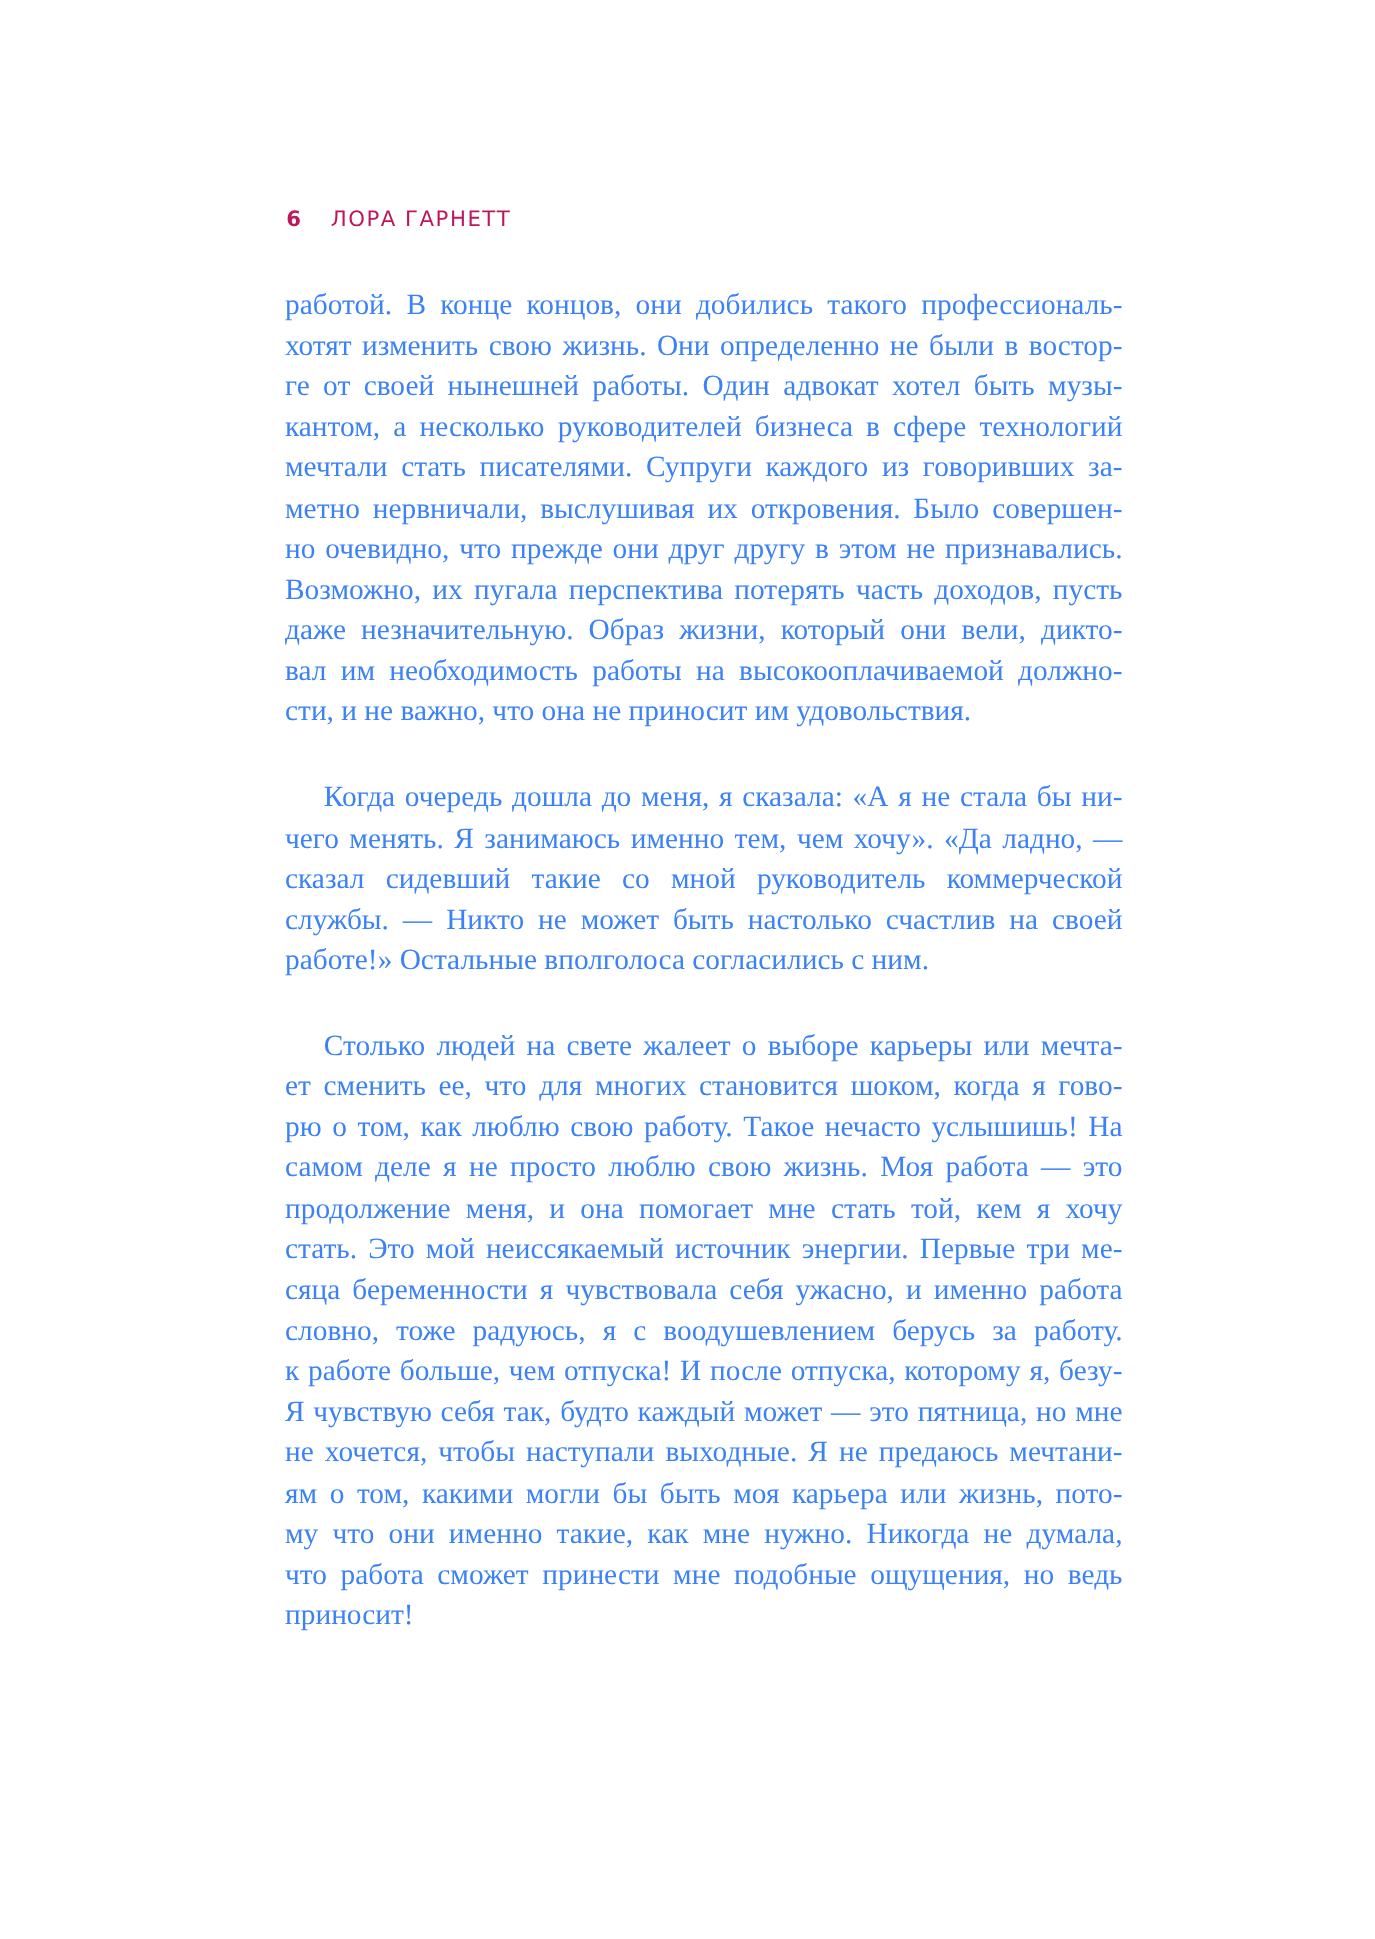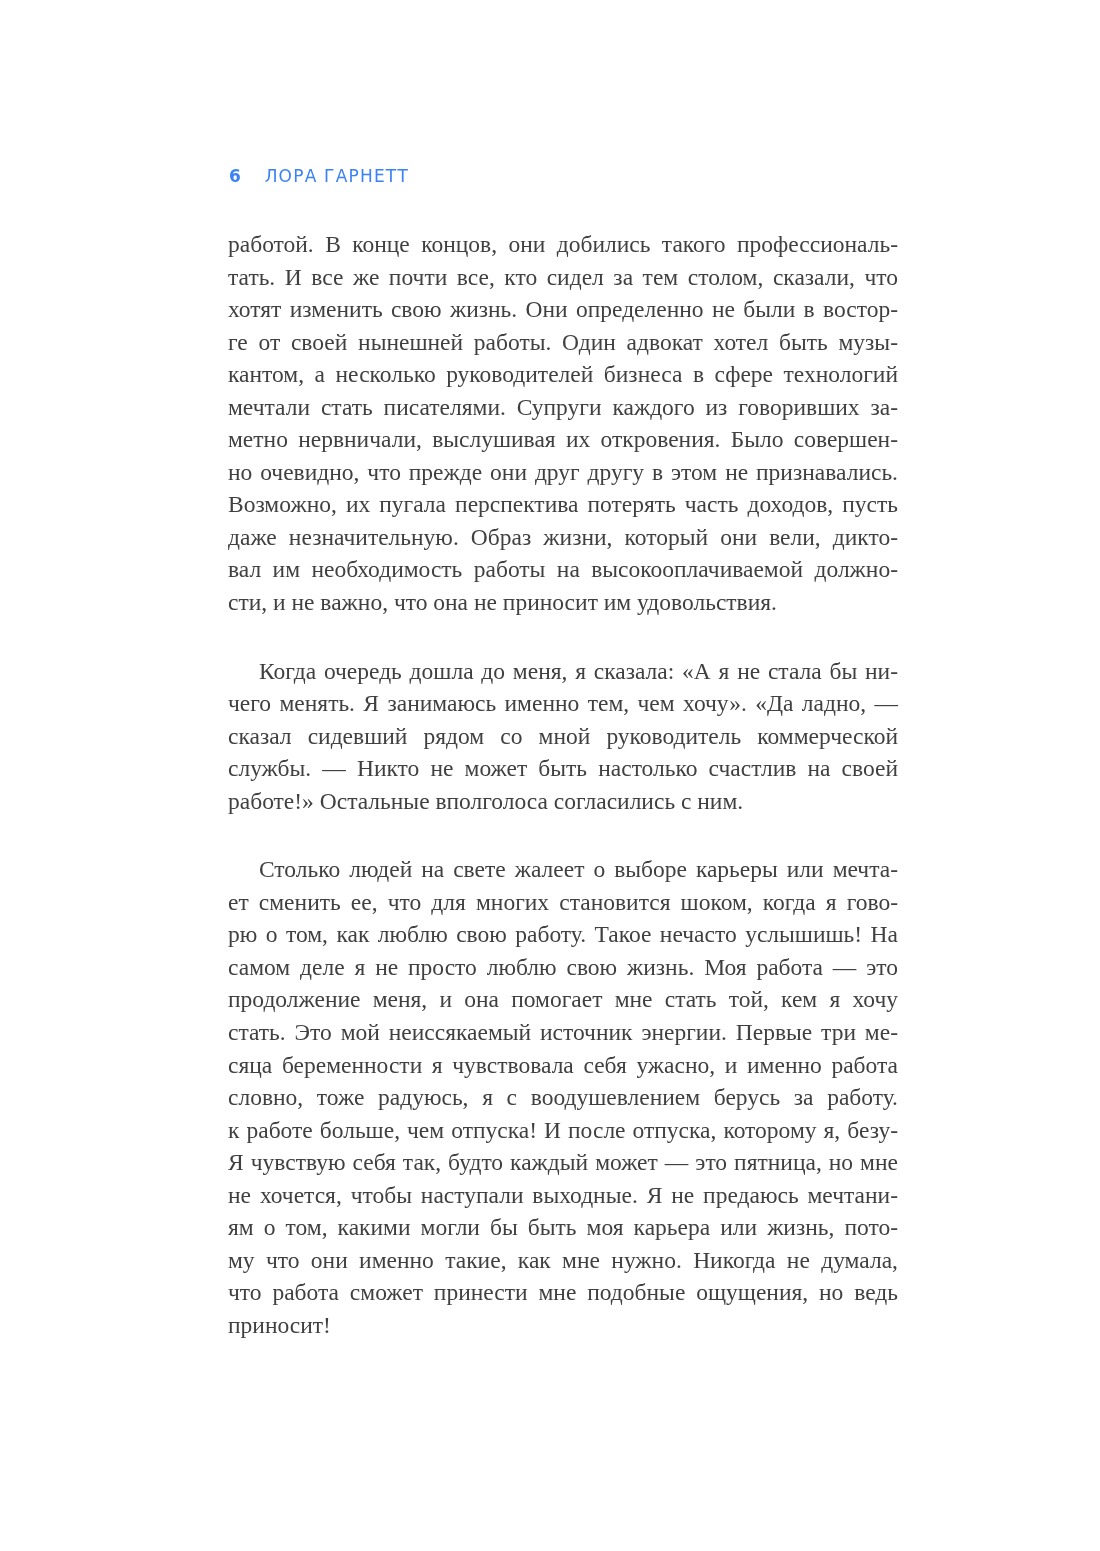--- a/index.html
+++ b/index.html
@@ -20,39 +20,39 @@
     height: 1551px;
     background: #ffffff;
   }
   .running-head {
     position: absolute;
     left: 229px;
     top: 166px;
     font-family: "DejaVu Sans", "Liberation Sans", sans-serif;
     font-size: 17px;
     letter-spacing: 1.2px;
-    color: #3b82f6;
+    color: #be185d;
     white-space: nowrap;
   }
   .running-head .pgnum {
     font-weight: bold;
     margin-right: 16px;
   }
   .running-head .author {
     font-weight: normal;
   }
   .body-text {
     position: absolute;
     left: 228px;
     top: 228px;
     width: 670px;
     font-family: "Liberation Serif", "DejaVu Serif", serif;
     font-size: 23.5px;
     line-height: 32.55px;
-    color: #404040;
+    color: #3b82f6;
   }
   .line {
     display: block;
     white-space: nowrap;
     text-align: justify;
     text-align-last: justify;
     height: 32.55px;
   }
   .line.last {
     text-align-last: left;
@@ -67,36 +67,35 @@
 
 <div class="page">
   <div class="running-head">
     <span class="pgnum">6</span>
     <span class="author">ЛОРА ГАРНЕТТ</span>
   </div>
 
   <div class="body-text" id="body-text">
       <div>
         <span class="line">работой. В конце концов, они добились такого профессиональ-</span>
-        <span class="line">тать. И все же почти все, кто сидел за тем столом, сказали, что</span>
         <span class="line">хотят изменить свою жизнь. Они определенно не были в востор-</span>
         <span class="line">ге от своей нынешней работы. Один адвокат хотел быть музы-</span>
         <span class="line">кантом, а несколько руководителей бизнеса в сфере технологий</span>
         <span class="line">мечтали стать писателями. Супруги каждого из говоривших за-</span>
         <span class="line">метно нервничали, выслушивая их откровения. Было совершен-</span>
         <span class="line">но очевидно, что прежде они друг другу в этом не признавались.</span>
         <span class="line">Возможно, их пугала перспектива потерять часть доходов, пусть</span>
         <span class="line">даже незначительную. Образ жизни, который они вели, дикто-</span>
         <span class="line">вал им необходимость работы на высокооплачиваемой должно-</span>
         <span class="line last">сти, и не важно, что она не приносит им удовольствия.</span>
       </div>
       <div>
         <span class="line indent">Когда очередь дошла до меня, я сказала: «А я не стала бы ни-</span>
         <span class="line">чего менять. Я занимаюсь именно тем, чем хочу». «Да ладно, —</span>
-        <span class="line">сказал сидевший рядом со мной руководитель коммерческой</span>
+        <span class="line">сказал сидевший такие со мной руководитель коммерческой</span>
         <span class="line">службы. — Никто не может быть настолько счастлив на своей</span>
         <span class="line last">работе!» Остальные вполголоса согласились с ним.</span>
       </div>
       <div>
         <span class="line indent">Столько людей на свете жалеет о выборе карьеры или мечта-</span>
         <span class="line">ет сменить ее, что для многих становится шоком, когда я гово-</span>
         <span class="line">рю о том, как люблю свою работу. Такое нечасто услышишь! На</span>
         <span class="line">самом деле я не просто люблю свою жизнь. Моя работа — это</span>
         <span class="line">продолжение меня, и она помогает мне стать той, кем я хочу</span>
         <span class="line">стать. Это мой неиссякаемый источник энергии. Первые три ме-</span>

